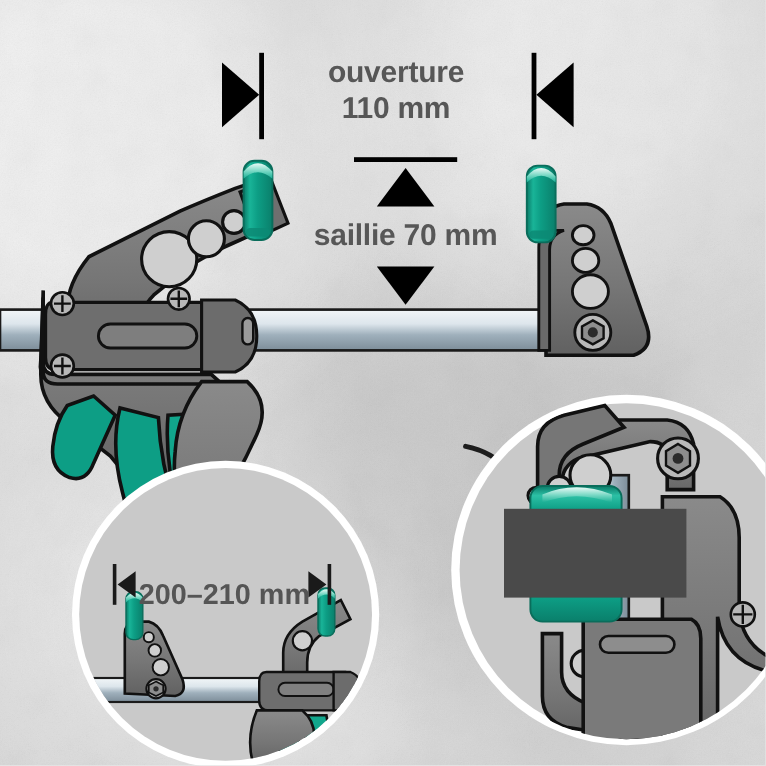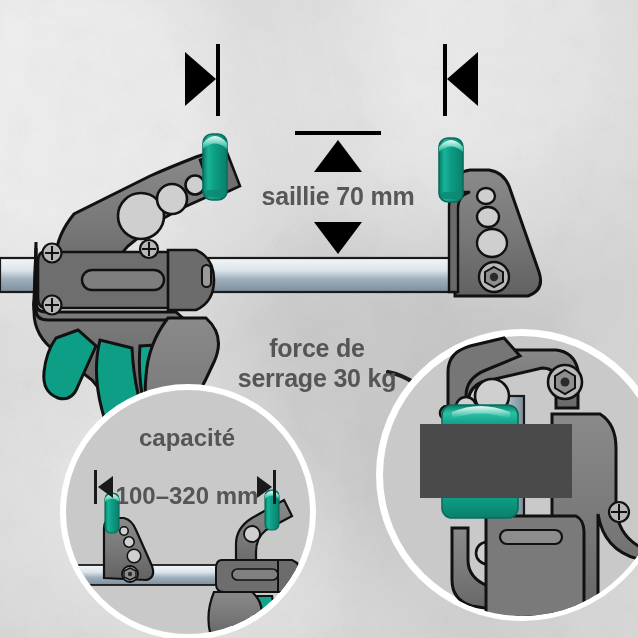--- a/index.html
+++ b/index.html
@@ -229,29 +229,29 @@
     </g>
     <g>
       <polygon points="314,222 362,222 338,254" fill="#000"></polygon>
     </g>
     <g>
       <path d="M388 372 Q418 378 432 404" fill="none" stroke="#1d1d1d" stroke-width="4.2" stroke-linecap="round"></path>
       <polygon points="428,392 441,414 419,412" fill="#1d1d1d"></polygon>
     </g>
   </svg>
 
+  <div class="label" id="lbl-ouverture">
+    <span>ouverture</span><br>
+    <span>110 mm</span>
+  </div>
 
   <div class="label" id="lbl-saillie">
     <span>saillie 70 mm</span>
   </div>
 
-  <div class="label" id="lbl-force">
-    <span>force de</span><br>
-    <span>serrage 30 kg</span>
-  </div>
 
   <svg class="layer" viewBox="0 0 638 638">
     <circle cx="522" cy="475" r="146" fill="#ffffff"></circle>
     <circle cx="522" cy="475" r="139" fill="#c9c9c9"></circle>
     <g clip-path="url(#clipR)">
 
       <rect x="492" y="396" width="32" height="128" fill="url(#barGradV)" stroke="#1a1a1a" stroke-width="2.2"></rect>
 
       <path d="M452 420 L452 372 Q452 356 468 350 L556 350 Q574 352 578 370
                L578 408 L556 408 L556 378 Q554 368 542 368 L482 382
@@ -344,18 +344,18 @@
       <polygon points="113,476 98,487 113,498" fill="#1a1a1a"></polygon>
       <rect x="94" y="470" width="3" height="34" fill="#1a1a1a"></rect>
     </g>
     <g>
       <polygon points="257,476 272,487 257,498" fill="#1a1a1a"></polygon>
       <rect x="273" y="470" width="3" height="34" fill="#1a1a1a"></rect>
     </g>
   </svg>
 
   <div class="inset-text" id="lbl-capacite">
-    <span>capacité</span><br>
     <br>
-    <span>100–320 mm</span>
+    <br>
+    <span>200–210 mm</span>
   </div>
 
 </div>
 
 </body></html>

